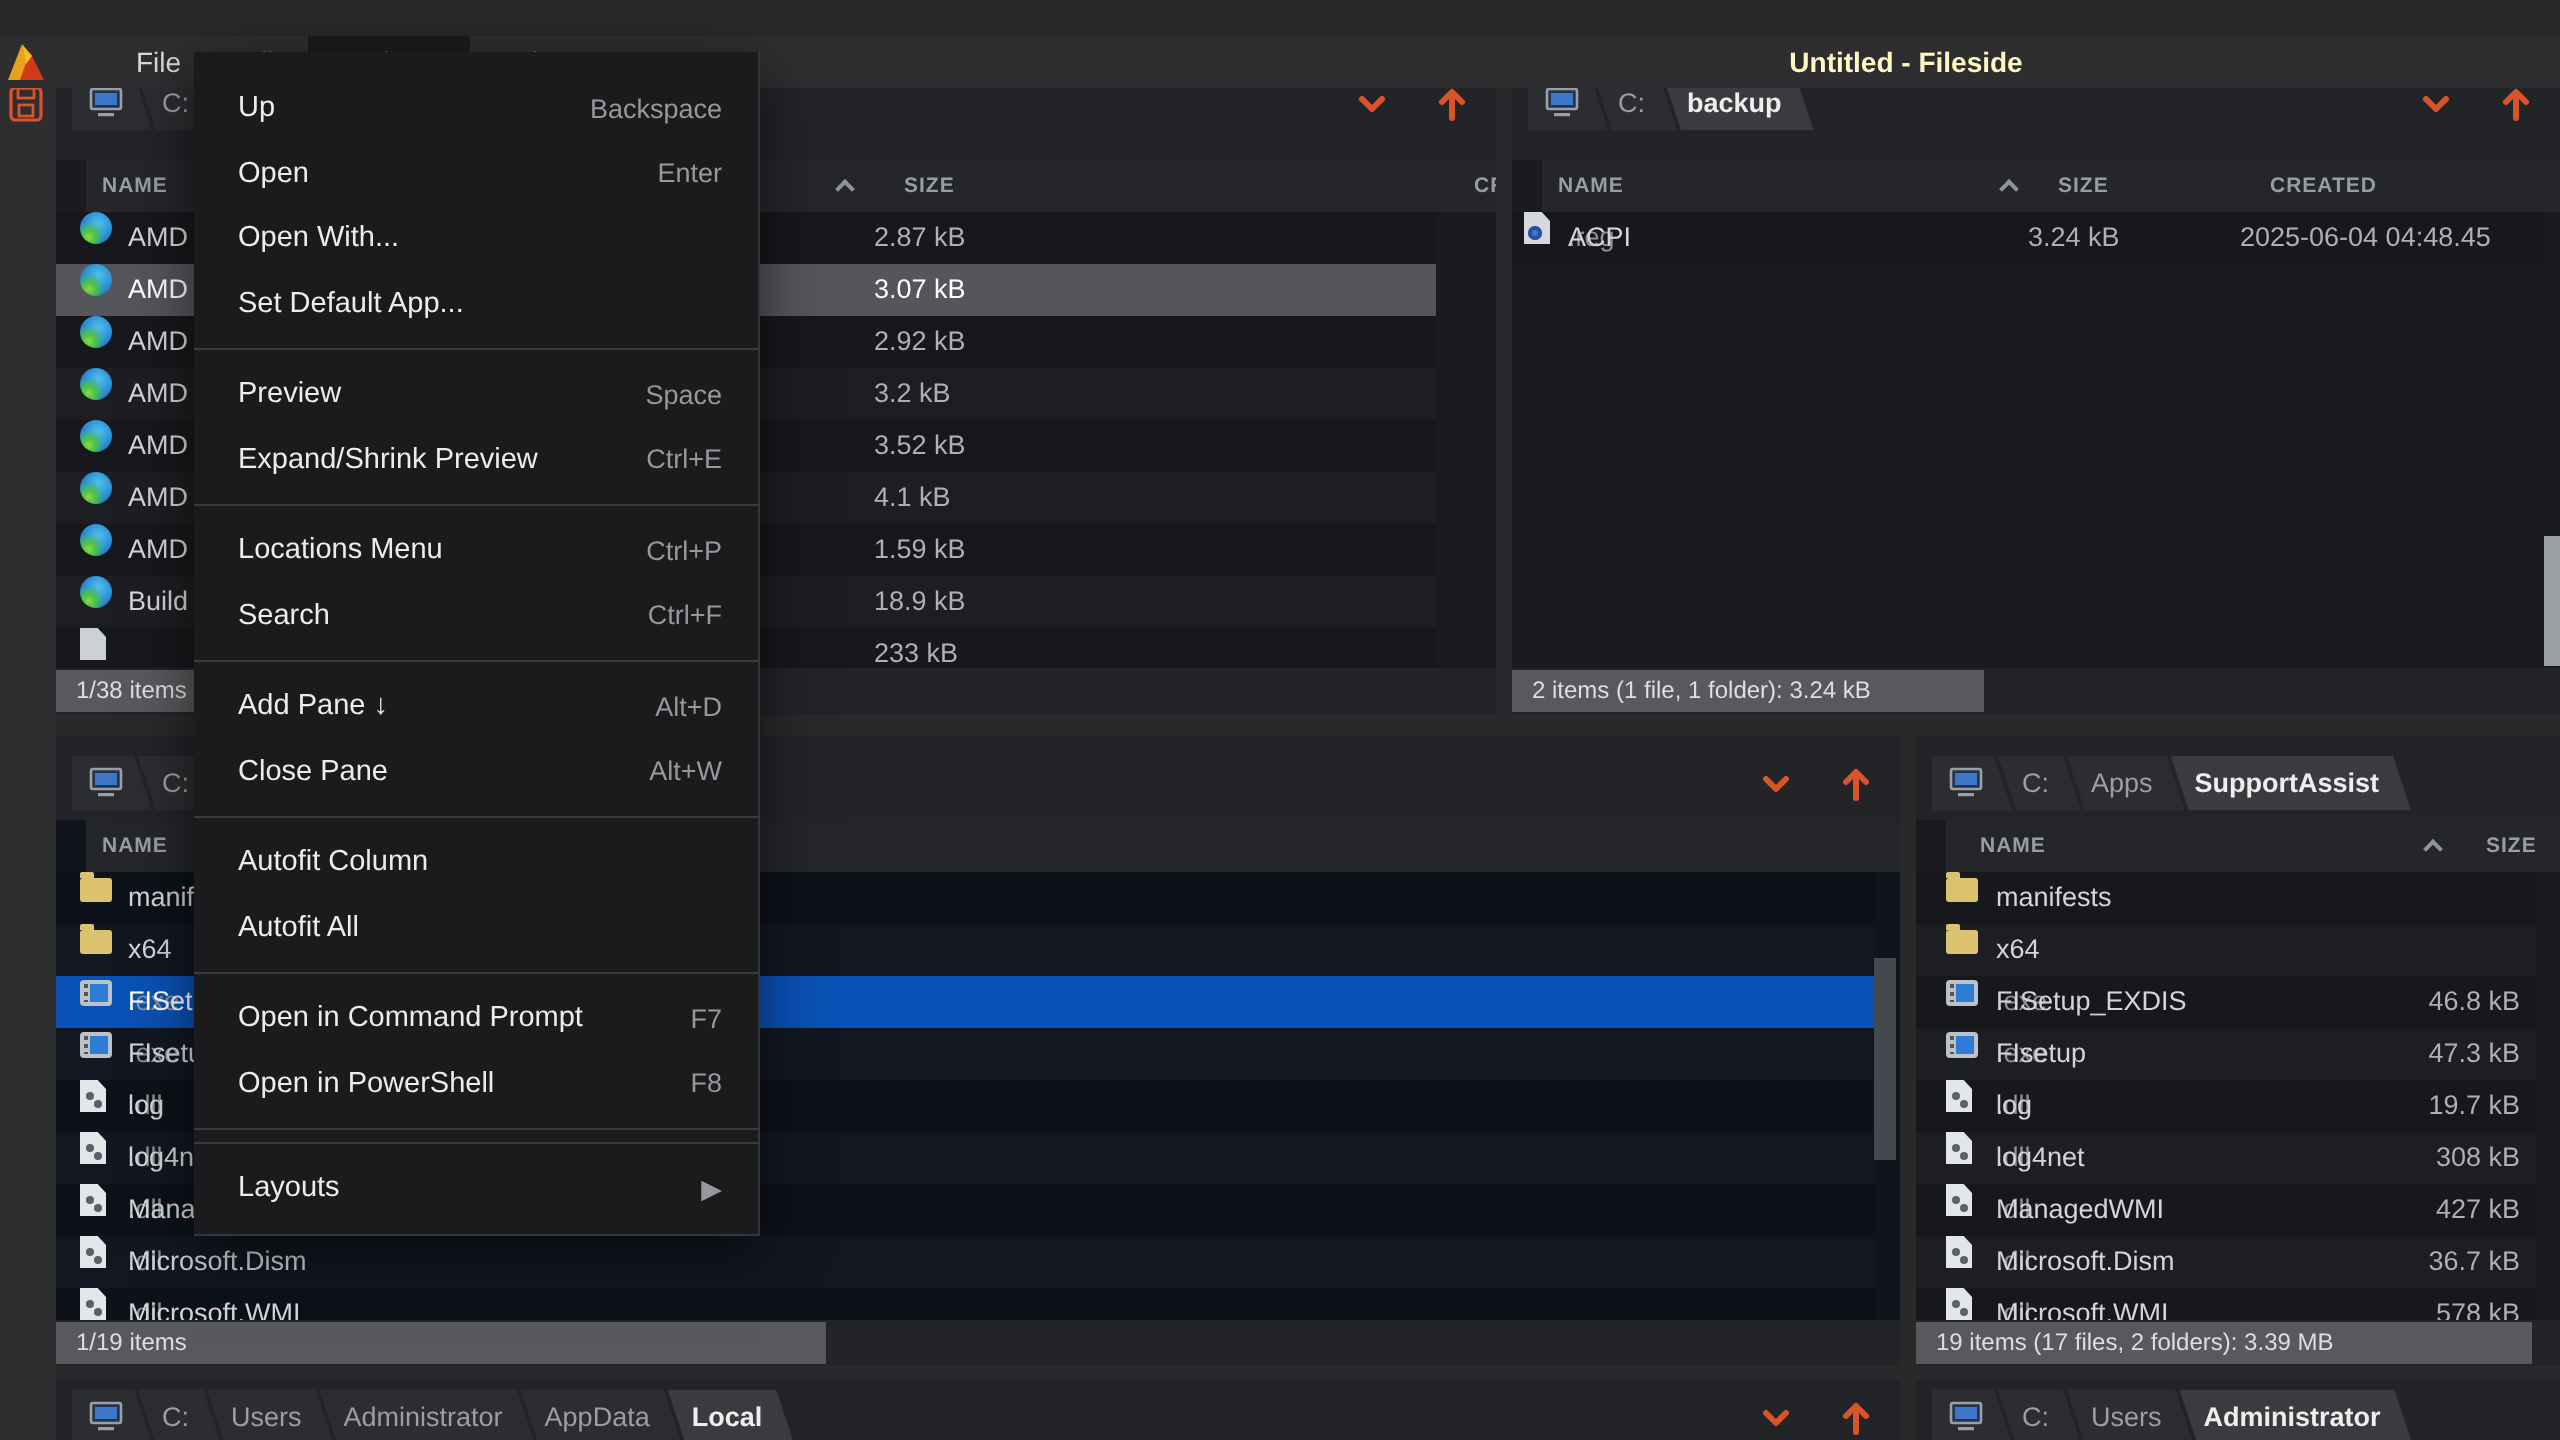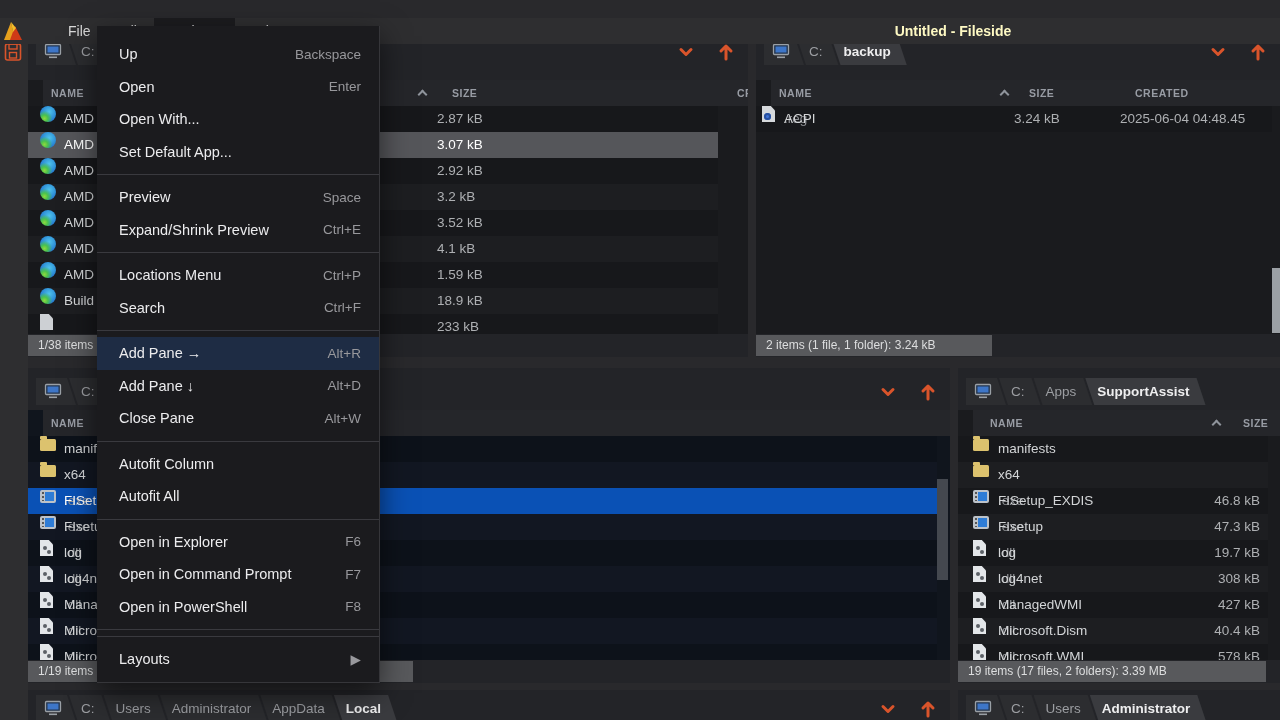--- a/index.html
+++ b/index.html
@@ -446,21 +446,21 @@
 
         <div class="frow">
           <span class="ficon ic ic-dll"></span>
           <span class="fname"><span>ManagedWMI</span><i class="ext">.dll</i></span>
           <span class="fsize">427 kB</span>
         </div>
 
         <div class="frow">
           <span class="ficon ic ic-dll"></span>
           <span class="fname"><span>Microsoft.Dism</span><i class="ext">.dll</i></span>
-          <span class="fsize">40.4 kB</span>
+          <span class="fsize">36.7 kB</span>
         </div>
 
         <div class="frow">
           <span class="ficon ic ic-dll"></span>
           <span class="fname"><span>Microsoft.WMI</span><i class="ext">.dll</i></span>
           <span class="fsize">578 kB</span>
         </div>
       </div>
 
     <div class="statusbar">
@@ -567,24 +567,20 @@
     <div class="menu-item">
       <span class="mi-label">Search</span>
       <span class="mi-short">Ctrl+F</span>
     </div>
 
     <div class="menu-item t-sep">
       <span class="mi-label"></span>
       <span class="mi-short"></span>
     </div>
 
-    <div class="menu-item highlighted">
-      <span class="mi-label">Add Pane →</span>
-      <span class="mi-short">Alt+R</span>
-    </div>
 
     <div class="menu-item">
       <span class="mi-label">Add Pane ↓</span>
       <span class="mi-short">Alt+D</span>
     </div>
 
     <div class="menu-item">
       <span class="mi-label">Close Pane</span>
       <span class="mi-short">Alt+W</span>
     </div>
@@ -602,24 +598,20 @@
     <div class="menu-item">
       <span class="mi-label">Autofit All</span>
       <span class="mi-short"></span>
     </div>
 
     <div class="menu-item t-sep">
       <span class="mi-label"></span>
       <span class="mi-short"></span>
     </div>
 
-    <div class="menu-item">
-      <span class="mi-label">Open in Explorer</span>
-      <span class="mi-short">F6</span>
-    </div>
 
     <div class="menu-item">
       <span class="mi-label">Open in Command Prompt</span>
       <span class="mi-short">F7</span>
     </div>
 
     <div class="menu-item">
       <span class="mi-label">Open in PowerShell</span>
       <span class="mi-short">F8</span>
     </div>

